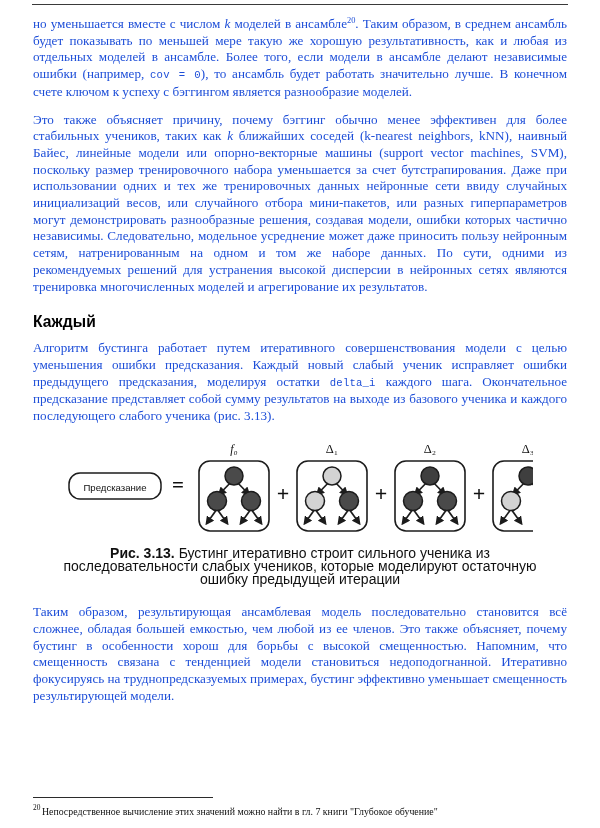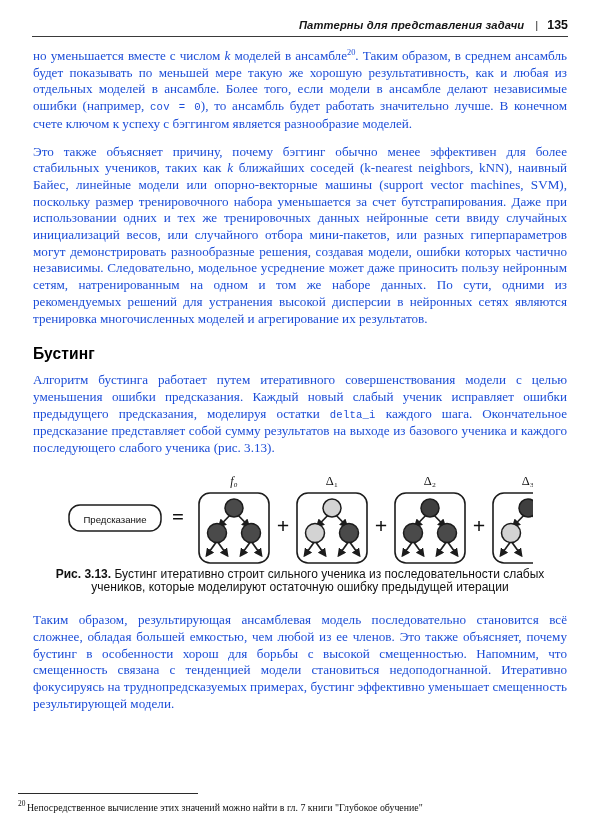--- a/index.html
+++ b/index.html
@@ -98,32 +98,32 @@
     margin: 14px 0 0 0;
   }
   .figure-graphic {
     position: relative;
     height: 96px;
     width: 100%;
   }
   .fig-svg { display: block; margin: 0 auto; }
   .figure-caption {
     font-family: "Liberation Sans", "DejaVu Sans", sans-serif;
-    font-size: 12px;
+    font-size: 14px;
     line-height: 13.2px;
     text-align: center;
     color: #101010;
-    margin: 1px 14px 0 14px;
+    margin: 12px 14px 0 14px;
   }
   .figure-caption .capnum { font-weight: bold; }
 
   
   .footnote {
     position: absolute;
-    left: 18px;
+    left: 33px;
     right: 33px;
     bottom: 14px;
   }
   .footnote-rule {
     width: 180px;
     border: 0;
     border-top: 1.1px solid #2b2b2b;
     margin: 0 0 7px 0;
   }
   .footnote-text {
@@ -139,34 +139,29 @@
     line-height: 0;
     margin-right: 1.5px;
   }
   .fn-line2 { display: block; }
 </style>
 </head>
 <body>
 
 <div class="page">
 
-  <div class="header">
-    <span class="header-title">Паттерны для представления задачи</span>
-    <span class="header-sep">|</span>
-    <span class="header-page">135</span>
-  </div>
   <hr class="header-rule">
 
   <div class="content">
 
     <p class="body"><span>но уменьшается вместе с числом </span><span class="ital">k</span><span> моделей в ансамбле</span><sup class="fnref">20</sup><span>. Таким образом, в среднем ансамбль будет показывать по меньшей мере такую же хорошую результативность, как и любая из отдельных моделей в ансамбле. Более того, если модели в ансамбле делают независимые ошибки (например, </span><span class="mono">cov = 0</span><span>), то ансамбль будет работать значительно лучше. В конечном счете ключом к успеху с бэггингом является разнообразие моделей.</span></p>
 
     <p class="body"><span>Это также объясняет причину, почему бэггинг обычно менее эффективен для более стабильных учеников, таких как </span><span class="ital">k</span><span> ближайших соседей (k-nearest neighbors, kNN), наивный Байес, линейные модели или опорно-векторные машины (support vector machines, SVM), поскольку размер тренировочного набора уменьшается за счет бутстрапирования. Даже при использовании одних и тех же тренировочных данных нейронные сети ввиду случайных инициализаций весов, или случайного отбора мини-пакетов, или разных гиперпараметров могут демонстрировать разнообразные решения, создавая модели, ошибки которых частично независимы. Следовательно, модельное усреднение может даже приносить пользу нейронным сетям, натренированным на одном и том же наборе данных. По сути, одними из рекомендуемых решений для устранения высокой дисперсии в нейронных сетях являются тренировка многочисленных моделей и агрегирование их результатов.</span></p>
 
-    <h2 class="section-heading">Бустинг</h2>
+    <h2 class="section-heading">Каждый</h2>
 
     <p class="body"><span>Алгоритм бустинга работает путем итеративного совершенствования модели с целью уменьшения ошибки предсказания. Каждый новый слабый ученик исправляет ошибки предыдущего предсказания, моделируя остатки </span><span class="mono">delta_i</span><span> каждого шага. Окончательное предсказание представляет собой сумму результатов на выходе из базового ученика и каждого последующего слабого ученика (рис. 3.13).</span></p>
 
     <figure class="figure">
       <div class="figure-graphic">
         <svg class="fig-svg" width="466" height="96" viewBox="0 0 466 96">
           <defs>
             <marker id="ah" markerWidth="5.2" markerHeight="5.2" refX="3.6" refY="2.6" orient="auto" markerUnits="strokeWidth">
               <path d="M0,0 L5.2,2.6 L0,5.2 z" fill="#1c1c1c"></path>
             </marker>

